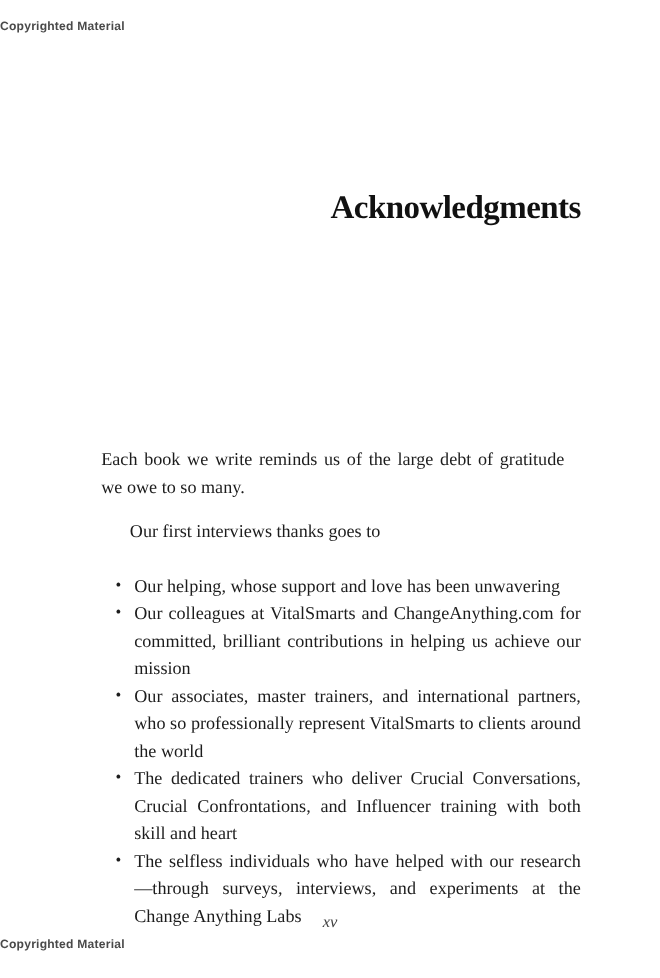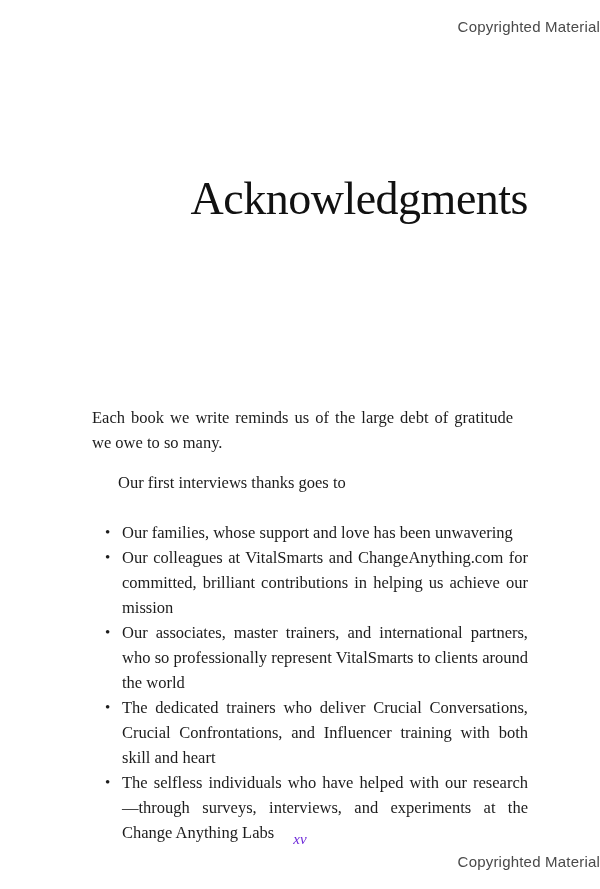--- a/index.html
+++ b/index.html
@@ -13,37 +13,37 @@
     height: 889px;
     background: #ffffff;
     overflow: hidden;
     font-family: "Liberation Serif", serif;
     color: #1a1a1a;
   }
   .copyright {
     position: absolute;
     left: 0;
     width: 100%;
-    text-align: right;
+    text-align: left;
     font-family: "Liberation Sans", sans-serif;
-    font-size: 15px;
-    font-weight: normal;
+    font-size: 11px;
+    font-weight: bold;
     color: #4a4a4a;
     letter-spacing: 0.2px;
   }
   .copyright.top { top: 18px; }
   .copyright.bottom { top: 853px; }
   .title {
     position: absolute;
     top: 172px;
     right: 72px;
     margin: 0;
     font-family: "Liberation Serif", serif;
-    font-size: 46px;
-    font-weight: normal;
+    font-size: 30px;
+    font-weight: bold;
     color: #111111;
     letter-spacing: -0.5px;
   }
   .body-text {
     position: absolute;
     top: 390px;
     left: 77px;
     width: 451px;
     font-size: 16.5px;
     line-height: 25px;
@@ -76,42 +76,42 @@
   }
   .page-number {
     position: absolute;
     left: 0;
     width: 100%;
     top: 831px;
     text-align: center;
     font-family: "Liberation Serif", serif;
     font-style: italic;
     font-size: 15px;
-    color: #6d28d9;
+    color: #404040;
   }
 </style>
 </head>
 <body>
 
 <div class="page">
 
   <div class="copyright top">Copyrighted Material</div>
 
   <h1 class="title">Acknowledgments</h1>
 
   <div class="body-text">
 
     <p>Each book we write reminds us of the large debt of gratitude we owe to so many.</p>
 
     <p class="para-indent">Our first interviews thanks goes to</p>
 
     <ul class="bullets">
       <li>
         <span class="bullet-glyph">•</span>
-        <span>Our families, whose support and love has been unwavering</span>
+        <span>Our helping, whose support and love has been unwavering</span>
       </li>
       <li>
         <span class="bullet-glyph">•</span>
         <span>Our colleagues at VitalSmarts and ChangeAnything.com for committed, brilliant contributions in helping us achieve our mission</span>
       </li>
       <li>
         <span class="bullet-glyph">•</span>
         <span>Our associates, master trainers, and international partners, who so professionally represent VitalSmarts to clients around the world</span>
       </li>
       <li>

